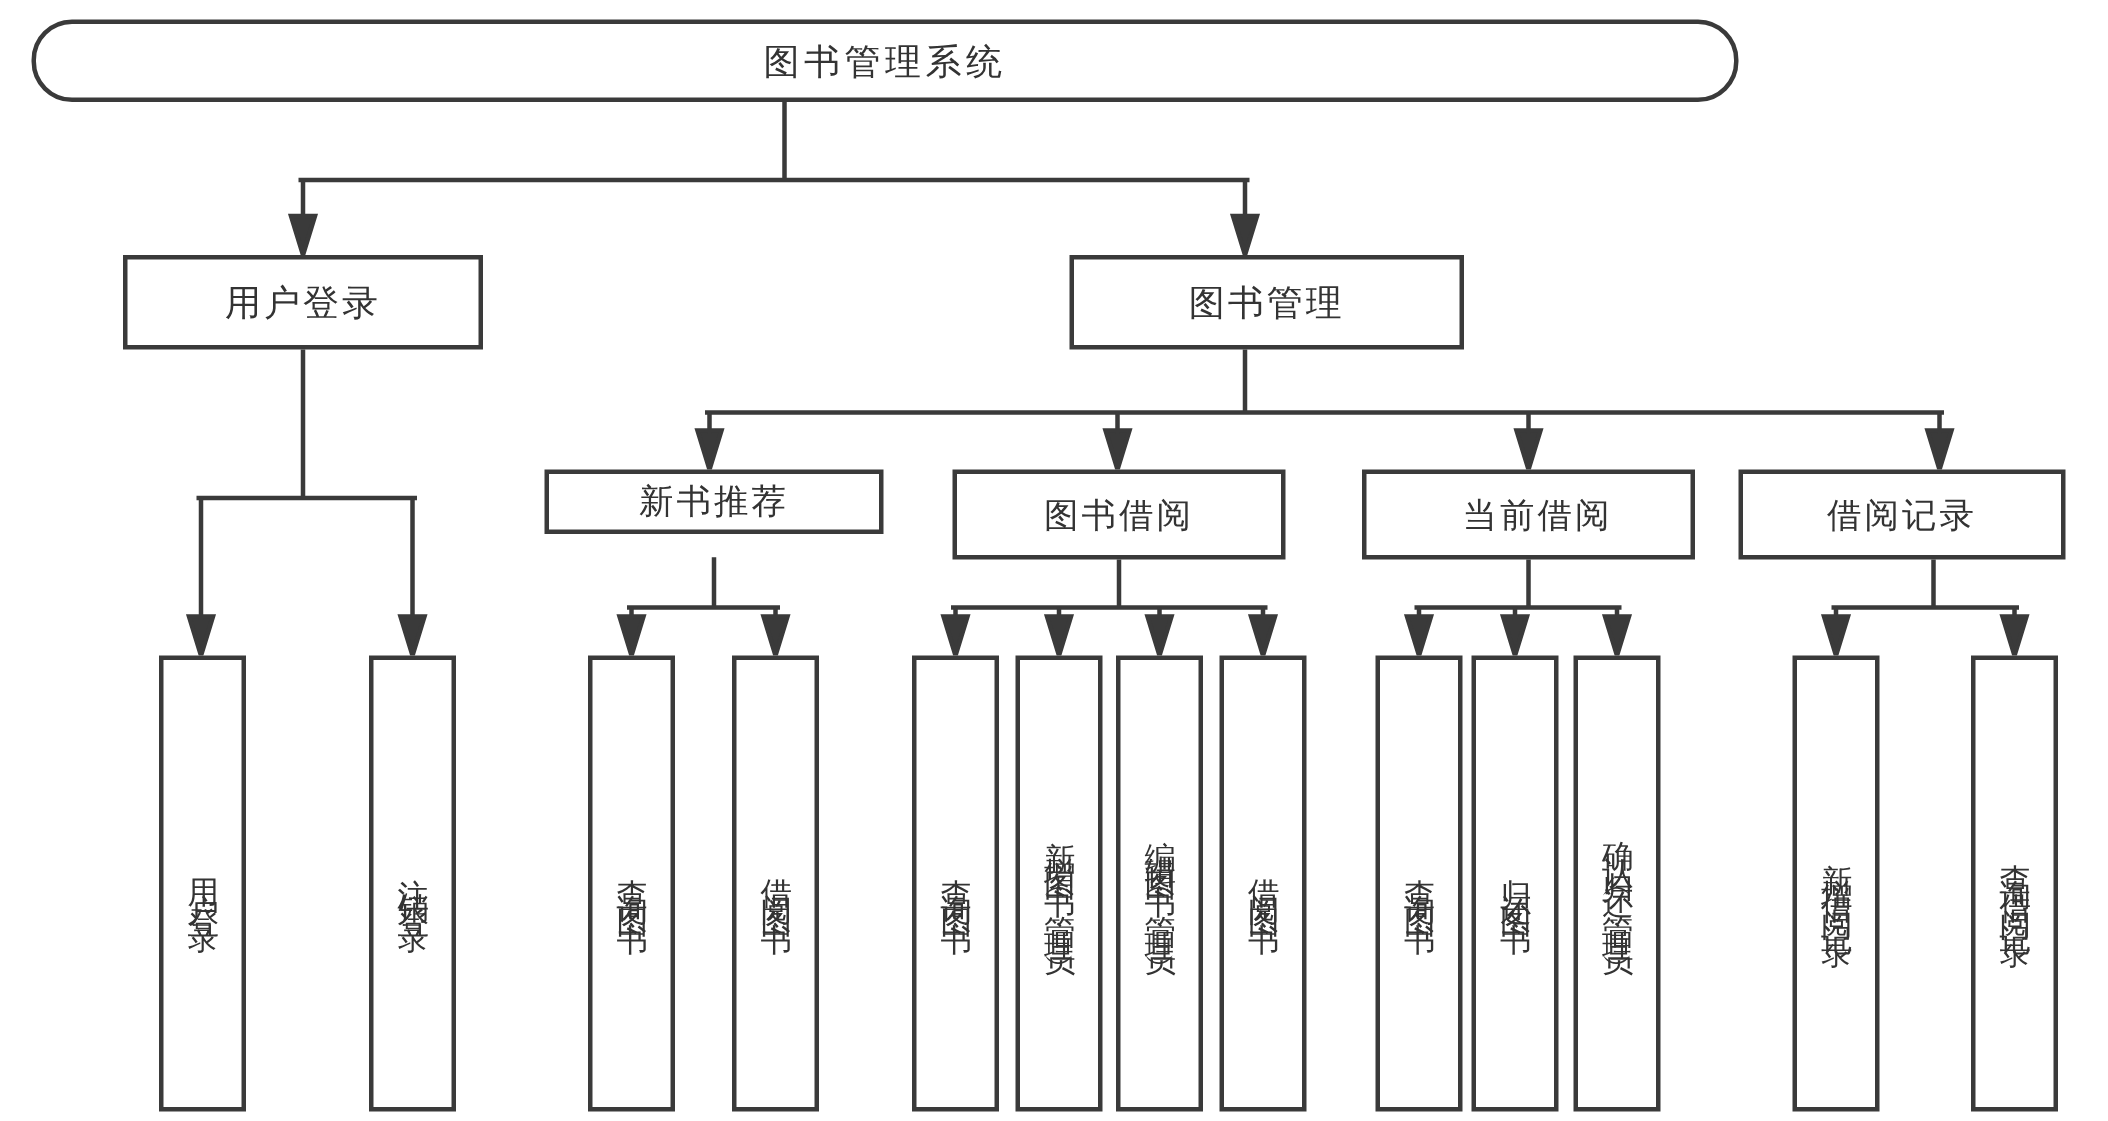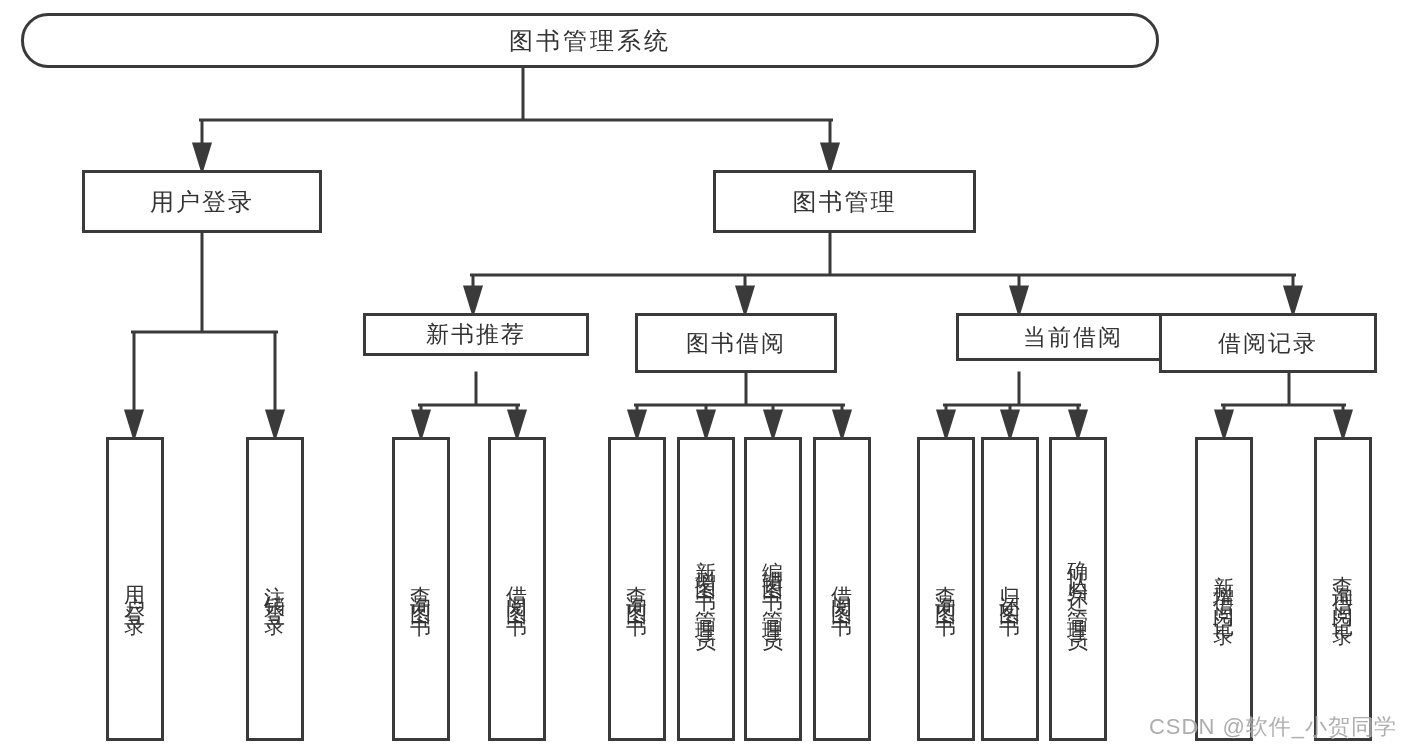--- a/index.html
+++ b/index.html
@@ -71,37 +71,36 @@
          M1224 405V413 M1216 411H1232L1224 437Z
          M1343 405V413 M1335 411H1351L1343 437Z"></path>
   </svg>
 
   <div class="box hbox-root" style="left:21px; top:13px; width:1138px; height:55px;border-radius:27px;">图书管理系统</div>
 
   <div class="box hbox-l2" style="left:82px; top:170px; width:240px; height:63px;">用户登录</div>
   <div class="box hbox-l2" style="left:713px; top:170px; width:263px; height:63px;">图书管理</div>
 
   <div class="box hbox-l3" style="left:363px; top:313px; width:226px; height:43px;">新书推荐</div>
-  <div class="box hbox-l3" style="left:635px; top:313px; width:202px; height:60px;">图书借阅</div>
-  <div class="box hbox-l3" style="left:956px; top:313px; width:222px; height:48px;padding-left:12px;">当前借阅</div>
+  <div class="box hbox-l3" style="left:635px; top:313px; width:222px; height:60px;">图书借阅</div>
+  <div class="box hbox-l3" style="left:908px; top:313px; width:222px; height:60px;padding-left:12px;">当前借阅</div>
   <div class="box hbox-l3" style="left:1159px; top:313px; width:218px; height:60px;">借阅记录</div>
 
   <div class="box vbox" style="left:106px; top:437px; width:58px; height:304px;">用户登录</div>
   <div class="box vbox" style="left:246px; top:437px; width:58px; height:304px;">注销登录</div>
 
   <div class="box vbox" style="left:392px; top:437px; width:58px; height:304px;">查询图书</div>
   <div class="box vbox" style="left:488px; top:437px; width:58px; height:304px;">借阅图书</div>
 
   <div class="box vbox" style="left:608px; top:437px; width:58px; height:304px;">查询图书</div>
   <div class="box vbox" style="left:677px; top:437px; width:58px; height:304px;">新增图书（管理员）</div>
   <div class="box vbox" style="left:744px; top:437px; width:58px; height:304px;">编辑图书（管理员）</div>
   <div class="box vbox" style="left:813px; top:437px; width:58px; height:304px;">借阅图书</div>
 
   <div class="box vbox" style="left:917px; top:437px; width:58px; height:304px;">查询图书</div>
   <div class="box vbox" style="left:981px; top:437px; width:58px; height:304px;">归还图书</div>
   <div class="box vbox" style="left:1049px; top:437px; width:58px; height:304px;">确认归还（管理员）</div>
 
   <div class="box vbox" style="left:1195px; top:437px; width:58px; height:304px;">新增借阅记录</div>
   <div class="box vbox" style="left:1314px; top:437px; width:58px; height:304px;">查询借阅记录</div>
 
-  <div class="watermark">CSDN @软件_小贺同学</div>
 
 </div>
 
 </body></html>

